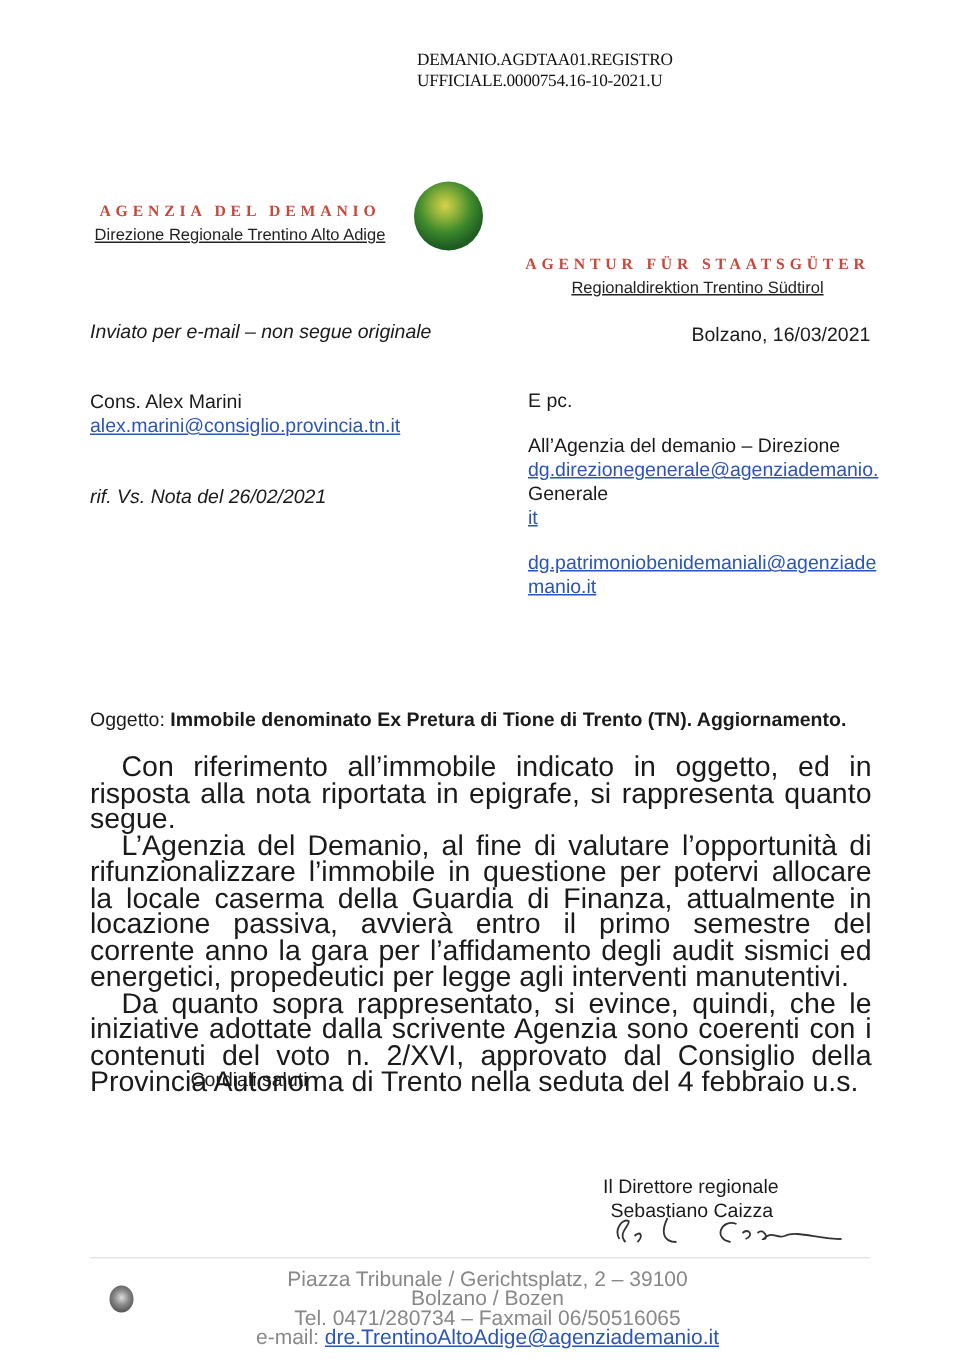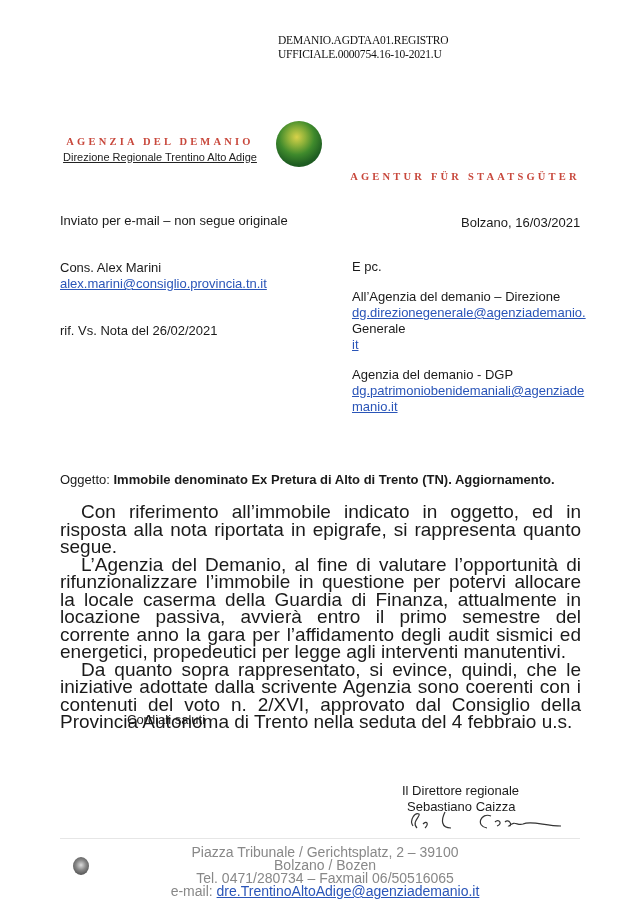--- a/index.html
+++ b/index.html
@@ -8,21 +8,21 @@
   .abs { position: absolute; }
   .protocol { left: 278px; top: 33px; font-family: "Liberation Serif", serif; font-size: 11.5px; line-height: 14px; color: #111; letter-spacing: -0.2px; }
   .hdr-title { font-family: "Liberation Serif", serif; font-weight: bold; color: #c8483c; font-size: 10.5px; letter-spacing: 3.2px; }
   .hdr-sub { font-size: 11px; color: #222; }
   .left-hdr { left: 60px; top: 136px; width: 200px; text-align: center; }
   .right-hdr { left: 345px; top: 136px; width: 240px; text-align: center; margin-top: 35px; }
   .left-hdr .hdr-sub, .right-hdr .hdr-sub { margin-top: 4px; text-decoration: underline; }
   .logo { left: 276px; top: 121px; width: 46px; height: 46px; border-radius: 50%;
           background: radial-gradient(circle at 45% 35%, #d8d24a 0%, #8fb23a 22%, #3f8a2c 45%, #1f5e22 70%, #174a1a 100%); }
   .txt { font-size: 13px; line-height: 16px; }
-  .italic { }
+  .italic { font-style: italic; }
   a.link { color: #2a55b8; text-decoration: underline; }
   .body-par { left: 60px; width: 521px; font-size: 19px; line-height: 17.5px; text-align: justify; }
   .indent { text-indent: 21px; }
   .footer { left: 170px; width: 310px; text-align: center; font-size: 14px; line-height: 13px; color: #888; top: 846px; }
   .footer a { color: #2a55b8; }
   .divider { left: 60px; width: 520px; top: 838px; height: 1px; background: #e6e6e6; }
   .emblem { left: 73px; top: 857px; width: 16px; height: 18px; border-radius: 50%;
             background: radial-gradient(circle at 50% 45%, #ddd 0%, #888 40%, #333 100%); }
 </style>
 </head>
@@ -33,20 +33,21 @@
   <div>UFFICIALE.0000754.16-10-2021.U</div>
 </div>
 
 <div class="abs left-hdr">
   <div class="hdr-title">AGENZIA DEL DEMANIO</div>
   <div class="hdr-sub">Direzione Regionale Trentino Alto Adige</div>
 </div>
 <div class="abs logo"></div>
 <div class="abs right-hdr">
   <div class="hdr-title">AGENTUR FÜR STAATSGÜTER</div>
+  <div class="hdr-sub">Regionaldirektion Trentino Südtirol</div>
 </div>
 
 <div class="abs txt italic" style="left:60px; top:213px;">Inviato per e-mail – non segue originale</div>
 <div class="abs txt" style="left:461px; top:215px;">Bolzano, 16/03/2021</div>
 
 <div class="abs txt" style="left:60px; top:260px;">
   <div>Cons. Alex Marini</div>
   <div><a class="link">alex.marini@consiglio.provincia.tn.it</a></div>
 </div>
 <div class="abs txt italic" style="left:60px; top:323px;">rif. Vs. Nota del 26/02/2021</div>
@@ -55,29 +56,28 @@
   <div>E pc.</div>
   <div style="height:14px;"></div>
   <div>
     <div>All’Agenzia del demanio – Direzione</div>
     <div><a class="link">dg.direzionegenerale@agenziademanio.</a></div>
     <div>Generale</div>
     <div><a class="link">it</a></div>
   </div>
   <div style="height:14px;"></div>
   <div>
-    <div>Agenzia del demanio - DGP</div>
     <div><a class="link">dg.patrimoniobenidemaniali@agenziade</a></div>
     <div><a class="link">manio.it</a></div>
   </div>
 </div>
 
 <div class="abs txt" style="left:60px; top:472px; width:530px;">
   <span>Oggetto:</span>
-  <b>Immobile denominato Ex Pretura di Alto di Trento (TN). Aggiornamento.</b>
+  <b>Immobile denominato Ex Pretura di Tione di Trento (TN). Aggiornamento.</b>
 </div>
 
 <div class="abs body-par" style="top:503px;">
   <div class="indent">Con riferimento all’immobile indicato in oggetto, ed in risposta alla nota riportata in epigrafe, si rappresenta quanto segue.</div>
   <div class="indent">L’Agenzia del Demanio, al fine di valutare l’opportunità di rifunzionalizzare l’immobile in questione per potervi allocare la locale caserma della Guardia di Finanza, attualmente in locazione passiva, avvierà entro il primo semestre del corrente anno la gara per l’affidamento degli audit sismici ed energetici, propedeutici per legge agli interventi manutentivi.</div>
   <div class="indent">Da quanto sopra rappresentato, si evince, quindi, che le iniziative adottate dalla scrivente Agenzia sono coerenti con i contenuti del voto n. 2/XVI, approvato dal Consiglio della Provincia Autonoma di Trento nella seduta del 4 febbraio u.s.</div>
 </div>
 
 <div class="abs txt" style="left:83px; top:712px;margin-left:44px;">Cordiali saluti</div>
 

